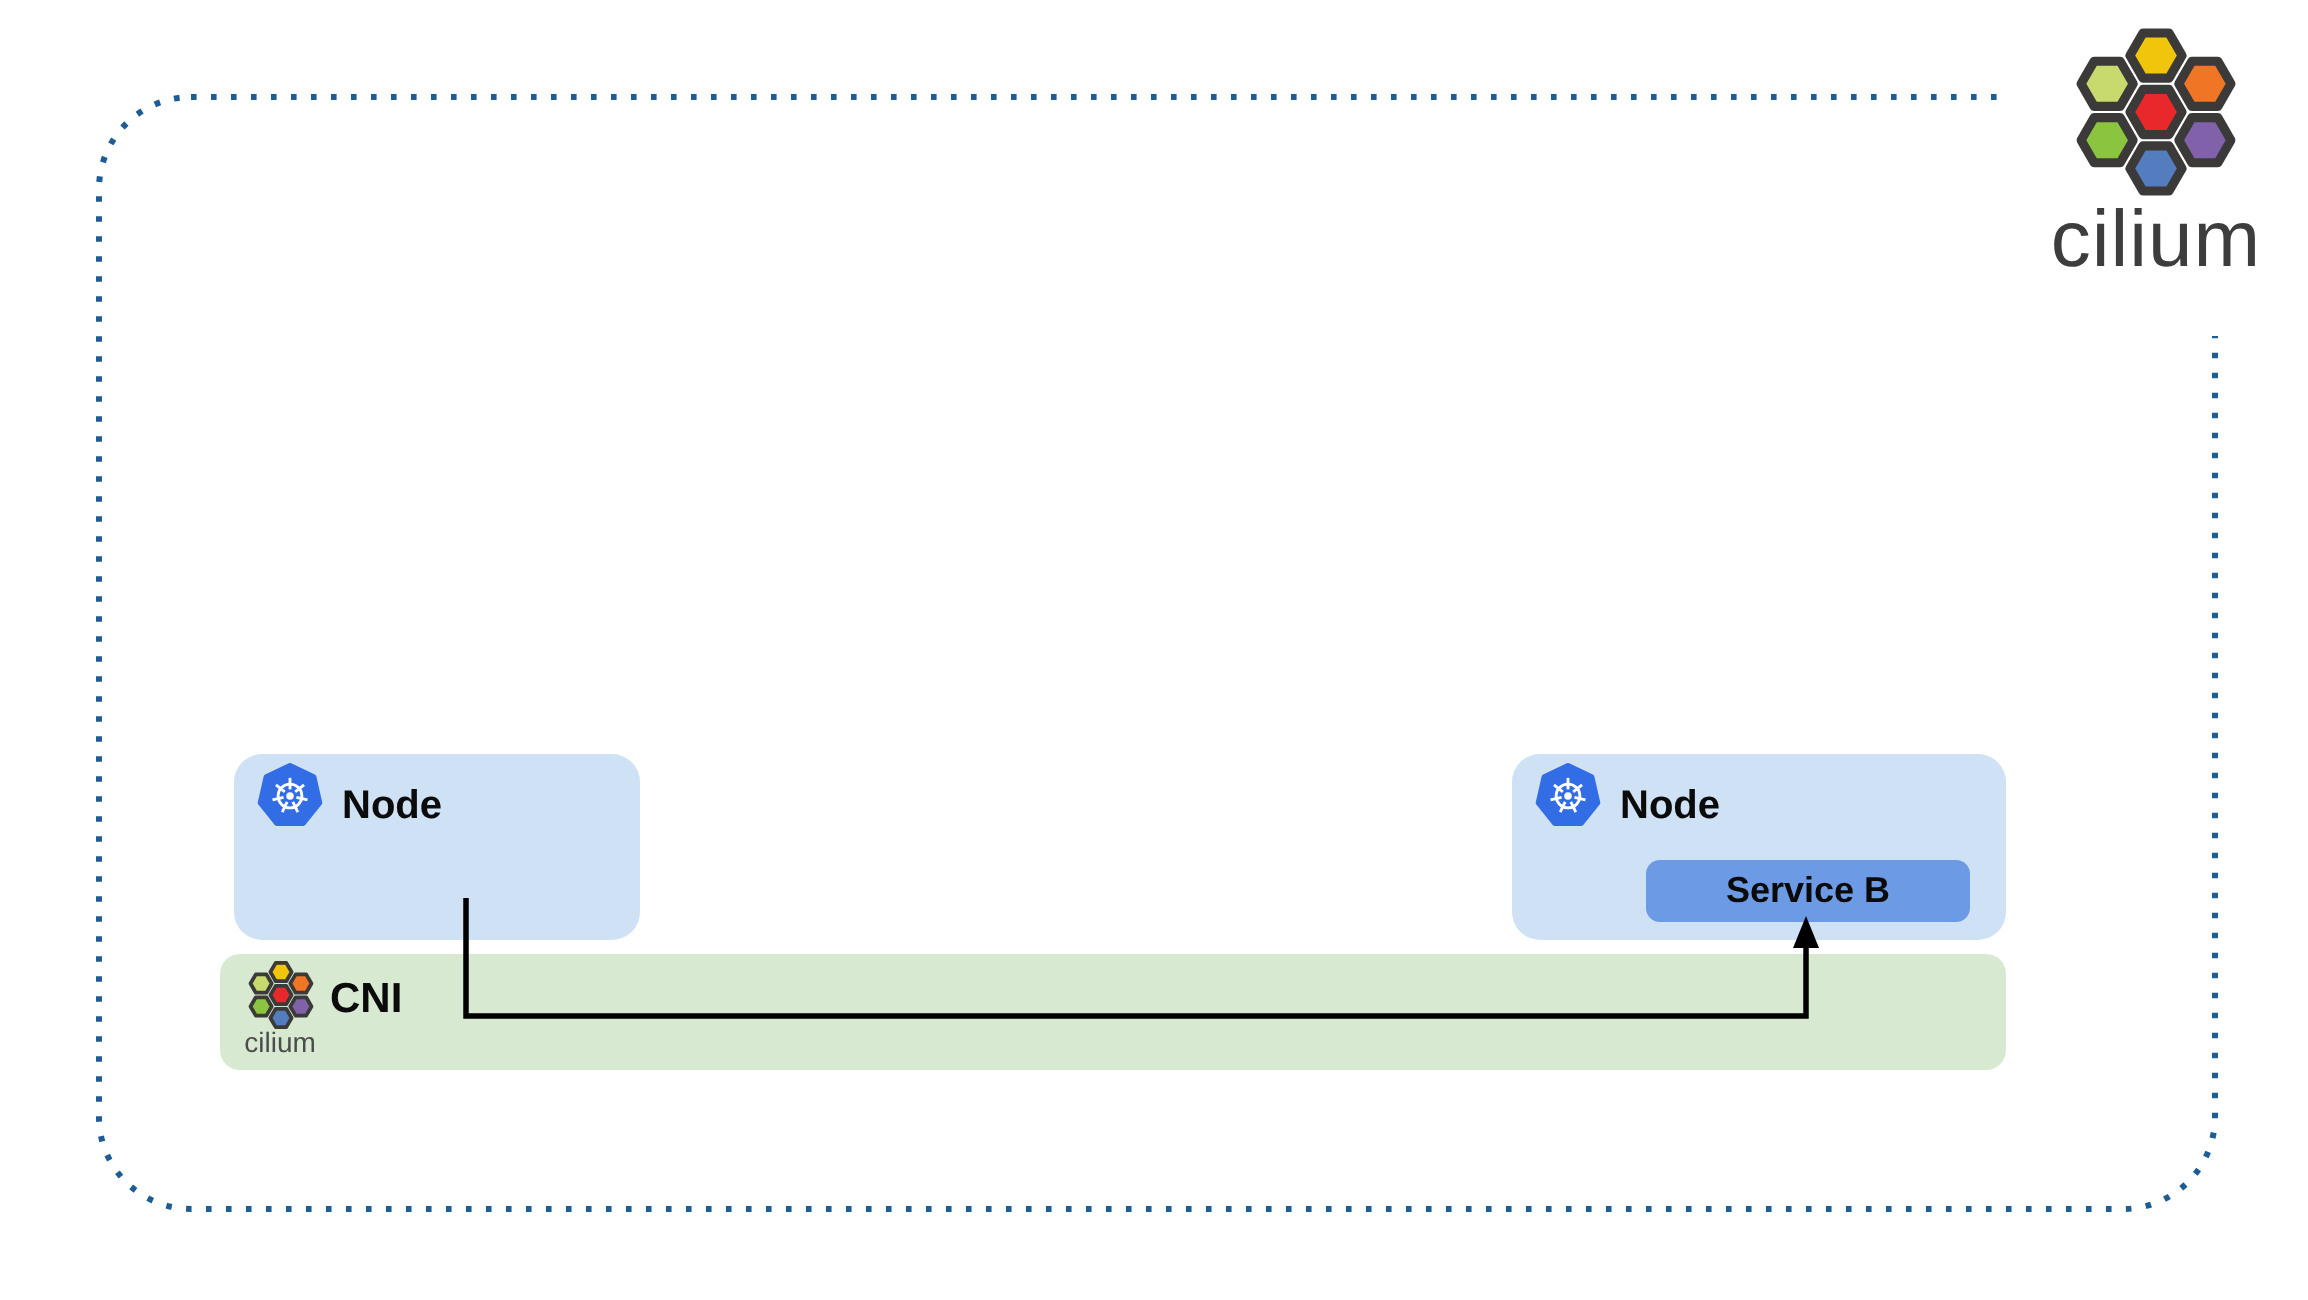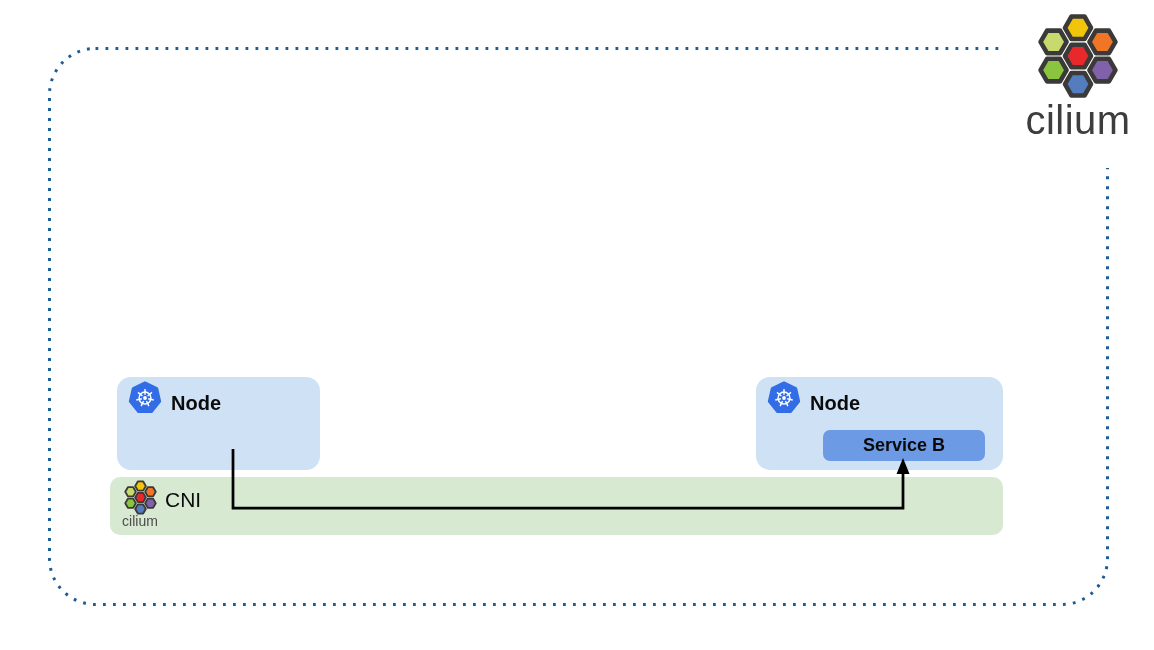--- a/index.html
+++ b/index.html
@@ -26,21 +26,21 @@
     font-size:18px;font-weight:bold;color:#0a0a0a;
   }
   .service-a{left:36px;top:41px;width:161px;}
   .service-b{left:67px;top:35px;width:162px;margin-top:18px;}
 
   
   .cni-bar{position:absolute;left:110px;top:477px;width:893px;height:58px;background:#d8e9d2;border-radius:10px;}
   .cni-logo{position:absolute;left:2px;top:2px;width:56px;text-align:center;}
   .cni-logo svg{display:block;margin:1px auto 0 auto;}
   .cni-brand-text{font-size:14px;line-height:1;color:#4c4c4c;margin-top:-1px;}
-  .cni-label{position:absolute;left:55px;top:11px;font-size:21px;font-weight:normal;color:#0b0b0b;}
+  .cni-label{position:absolute;left:55px;top:11px;font-size:21px;font-weight:bold;color:#0b0b0b;}
 </style>
 </head>
 <body>
 
 <div class="canvas">
 
   <svg width="0" height="0" style="position:absolute" aria-hidden="true">
     <defs>
       <g id="hexcluster" stroke="#3b3a39" stroke-width="3.5" stroke-linejoin="round">
         <polygon points="-10,0 -5,-8.66 5,-8.66 10,0 5,8.66 -5,8.66" transform="translate(0,-21.65)" fill="#f0c50b"></polygon>

